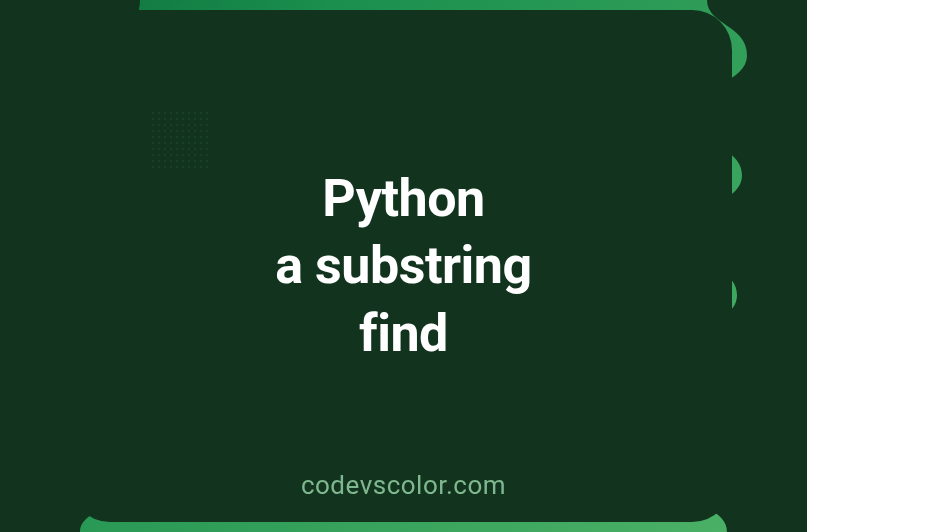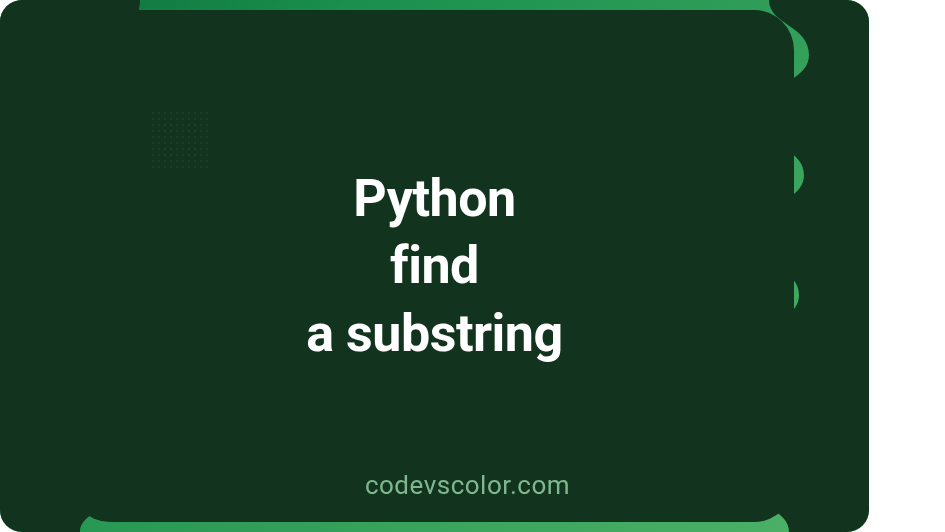--- a/index.html
+++ b/index.html
@@ -9,25 +9,24 @@
     }
     body {
       width: 945px;
       height: 532px;
       overflow: hidden;
       font-family: -apple-system, BlinkMacSystemFont, 'Segoe UI', Roboto, Helvetica, Arial, sans-serif;
       background: #ffffff;
     }
     .banner {
       position: relative;
-      width: 869px;
+      width: 807px;
       height: 532px;
       background: linear-gradient(135deg, #0d6e3a 0%, #1a8f4e 25%, #4fb368 100%);
       overflow: hidden;
-      border-radius: 22px;
     }
     .dark-center {
       position: absolute;
       top: 10px;
       left: 70px;
       right: 75px;
       bottom: 10px;
       background: #12341e;
       border-radius: 40px;
     }
@@ -69,21 +68,20 @@
     .subtitle {
       position: absolute;
       bottom: 32px;
       left: 50%;
       transform: translateX(-50%);
       color: #7fb88f;
       font-size: 26px;
       font-weight: 400;
       letter-spacing: 0.5px;
       z-index: 10;
-      margin-left: 33px;
     }
     .dots {
       position: absolute;
       top: 110px;
       left: 150px;
       width: 60px;
       height: 60px;
       background-image: radial-gradient(#2a5c3a 1px, transparent 1px);
       background-size: 6px 6px;
       opacity: 0.3;
@@ -121,20 +119,20 @@
              C105,145 55,145 55,115
              C55,85 110,85 110,55
              C110,25 70,25 70,0 Z" fill="#12341e"></path>
   </svg>
 
   <div class="dots"></div>
 
   <div class="content">
     <div class="main-text">
       <div>Python</div>
+      <div>a substring</div>
       <div>find</div>
-      <div>a substring</div>
     </div>
   </div>
 
   <div class="subtitle">codevscolor.com</div>
 
 </div>
 
 </body></html>

